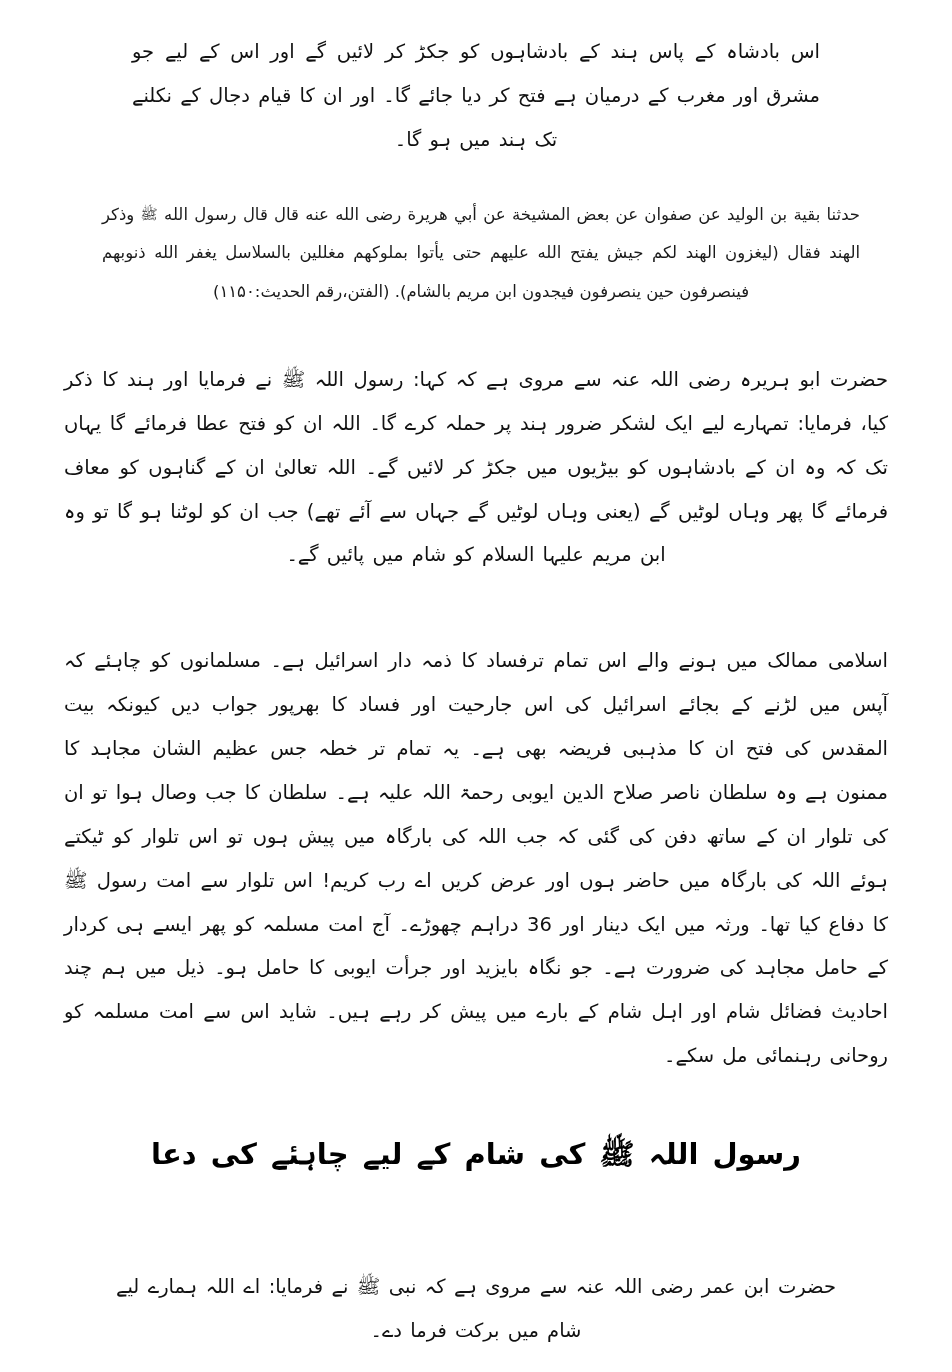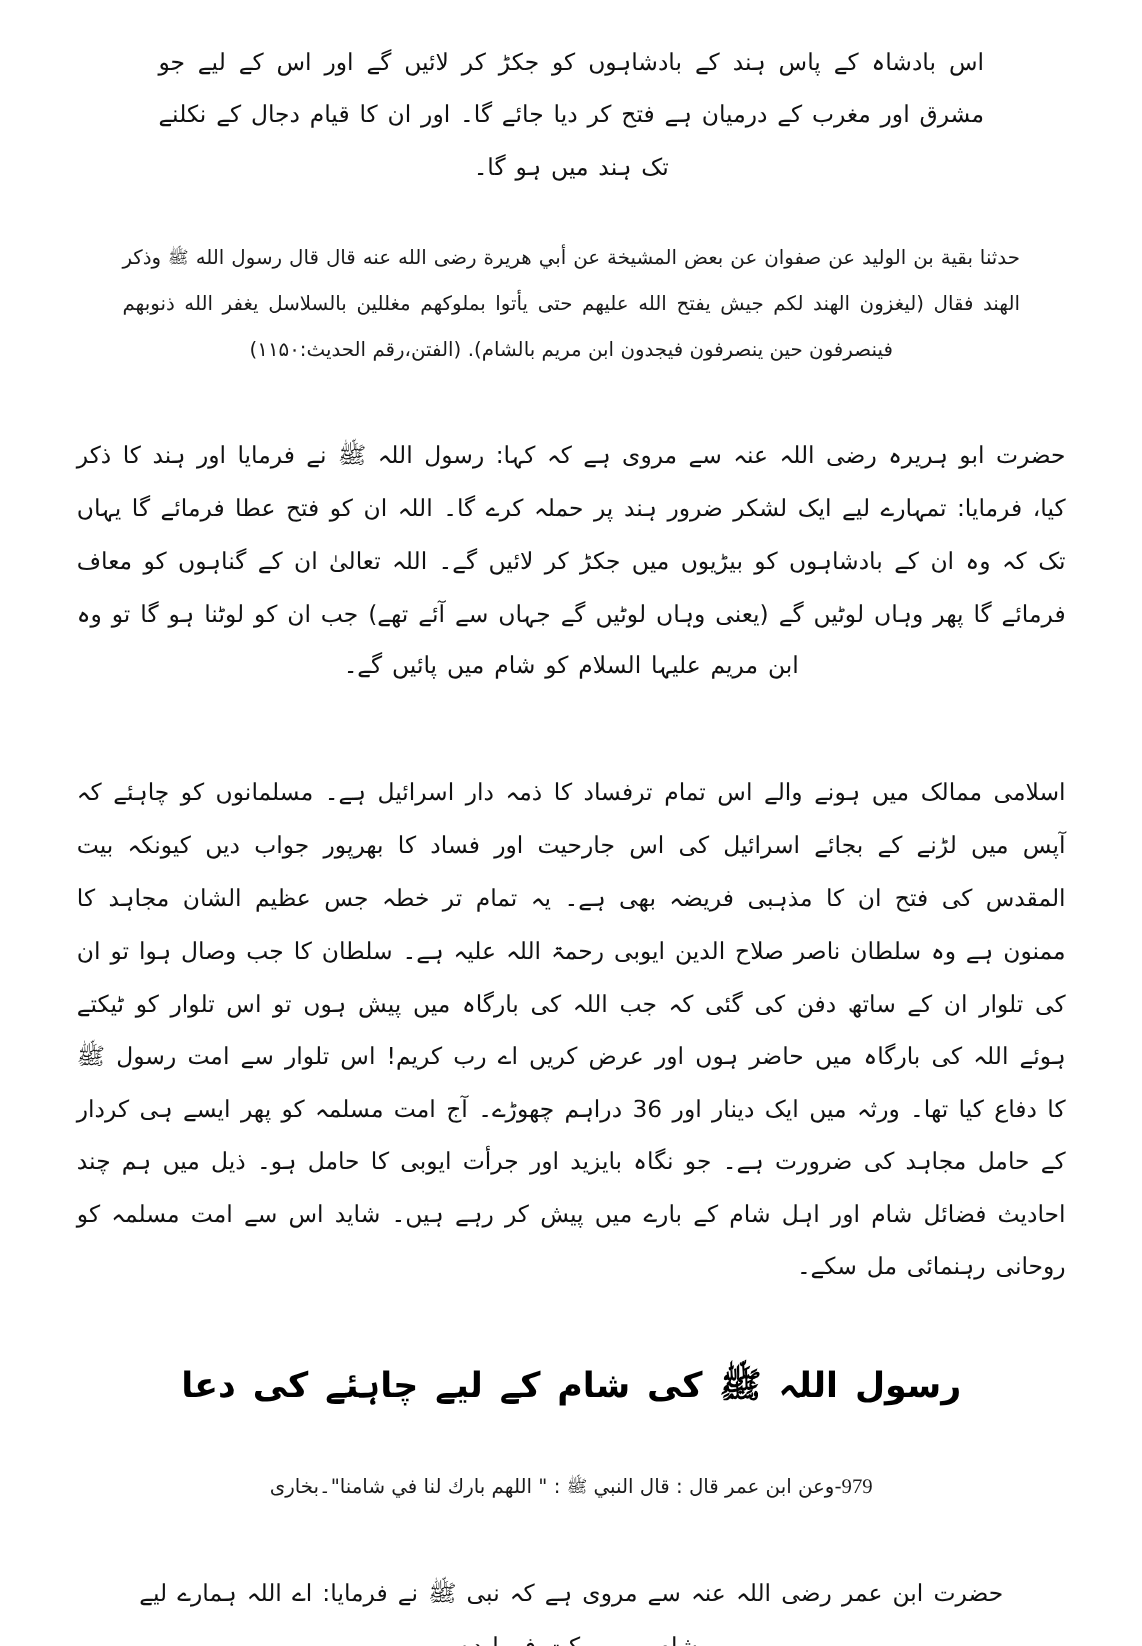--- a/index.html
+++ b/index.html
@@ -74,21 +74,21 @@
   .sp-34 { height: 34px; }
   .sp-40 { height: 40px; }
   .sp-46 { height: 46px; }
   .sp-52 { height: 52px; }
   .sp-62 { height: 62px; }
 
   
   .w-narrow  { margin-right: 24px; margin-left: 24px; }
   .w-narrow2 { margin-right: 40px; margin-left: 40px; }
   .w-wide    { margin-right: -28px; margin-left: -28px; }
-  .w-mid     { margin-right: 10px;  margin-left: 10px; }
+  .w-mid     {  margin-left: 10px; }
 
   .ltr-num {
     direction: ltr;
     unicode-bidi: embed;
     display: inline-block;
     font-family: "Liberation Serif", serif;
     font-size: 1.05em;
   }
 </style>
 </head>
@@ -117,24 +117,19 @@
     <div class="sp-62"></div>
 
     <div class="blk urdu-para just w-wide">اسلامی ممالک میں ہونے والے اس تمام ترفساد کا ذمہ دار اسرائیل ہے۔ مسلمانوں کو چاہئے کہ آپس میں لڑنے کے بجائے اسرائیل کی اس جارحیت اور فساد کا بھرپور جواب دیں کیونکہ بیت المقدس کی فتح ان کا مذہبی فریضہ بھی ہے۔ یہ تمام تر خطہ جس عظیم الشان مجاہد کا ممنون ہے وہ سلطان ناصر صلاح الدین ایوبی رحمۃ اللہ علیہ ہے۔ سلطان کا جب وصال ہوا تو ان کی تلوار ان کے ساتھ دفن کی گئی کہ جب اللہ کی بارگاہ میں پیش ہوں تو اس تلوار کو ٹیکتے ہوئے اللہ کی بارگاہ میں حاضر ہوں اور عرض کریں اے رب کریم! اس تلوار سے امت رسول ﷺ کا دفاع کیا تھا۔ ورثہ میں ایک دینار اور 36 دراہم چھوڑے۔ آج امت مسلمہ کو پھر ایسے ہی کردار کے حامل مجاہد کی ضرورت ہے۔ جو نگاہ بایزید اور جرأت ایوبی کا حامل ہو۔ ذیل میں ہم چند احادیث فضائل شام اور اہل شام کے بارے میں پیش کر رہے ہیں۔ شاید اس سے امت مسلمہ کو روحانی رہنمائی مل سکے۔</div>
 
     <div class="sp-52"></div>
 
     <div class="blk heading-urdu">رسول اللہ ﷺ کی شام کے لیے چاہئے کی دعا</div>
 
     <div class="sp-40"></div>
 
-    <div class="blk arabic-para w-narrow2">
-      <span class="ltr-num">979</span><span>-وعن ابن عمر قال : قال النبي</span>
-      <span class="sallallahu">ﷺ</span>
-      <span>: " اللهم بارك لنا في شامنا"۔بخاری</span>
-    </div>
 
     <div class="sp-46"></div>
 
     <div class="blk urdu-para w-narrow">حضرت ابن عمر رضی اللہ عنہ سے مروی ہے کہ نبی ﷺ نے فرمایا: اے اللہ ہمارے لیے شام میں برکت فرما دے۔</div>
 
   </div>
 </div>
 
 </body></html>

